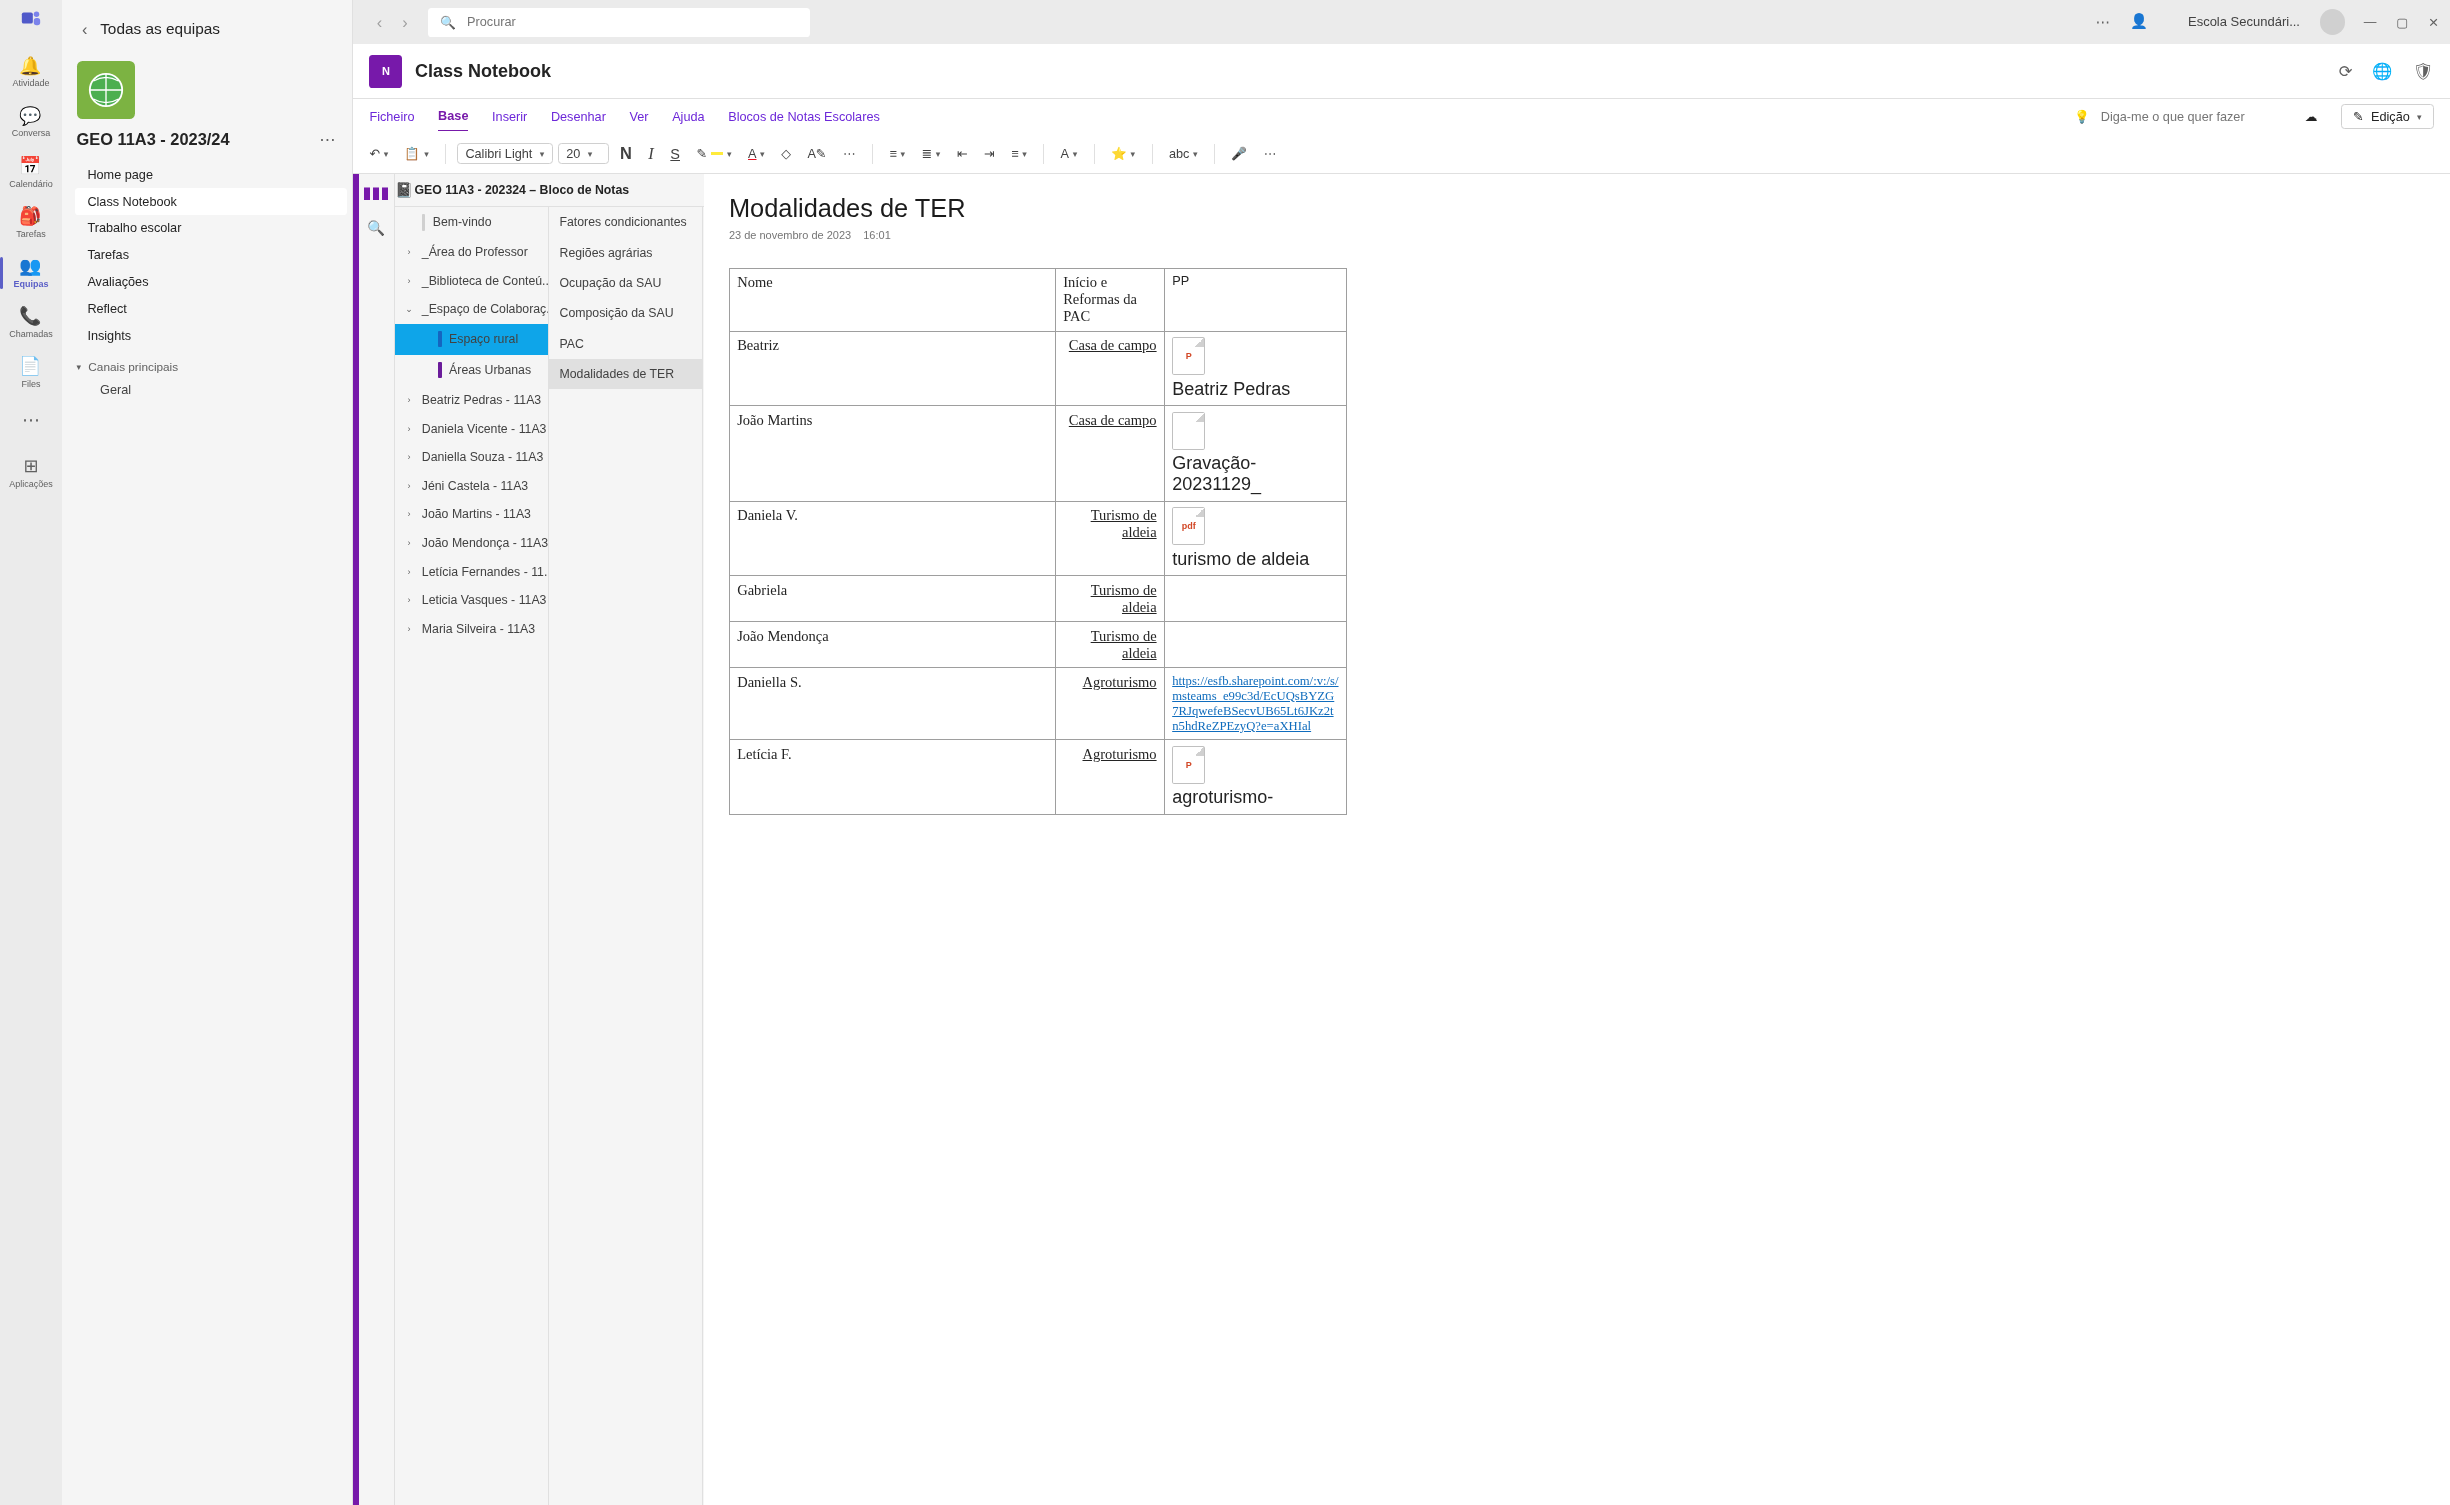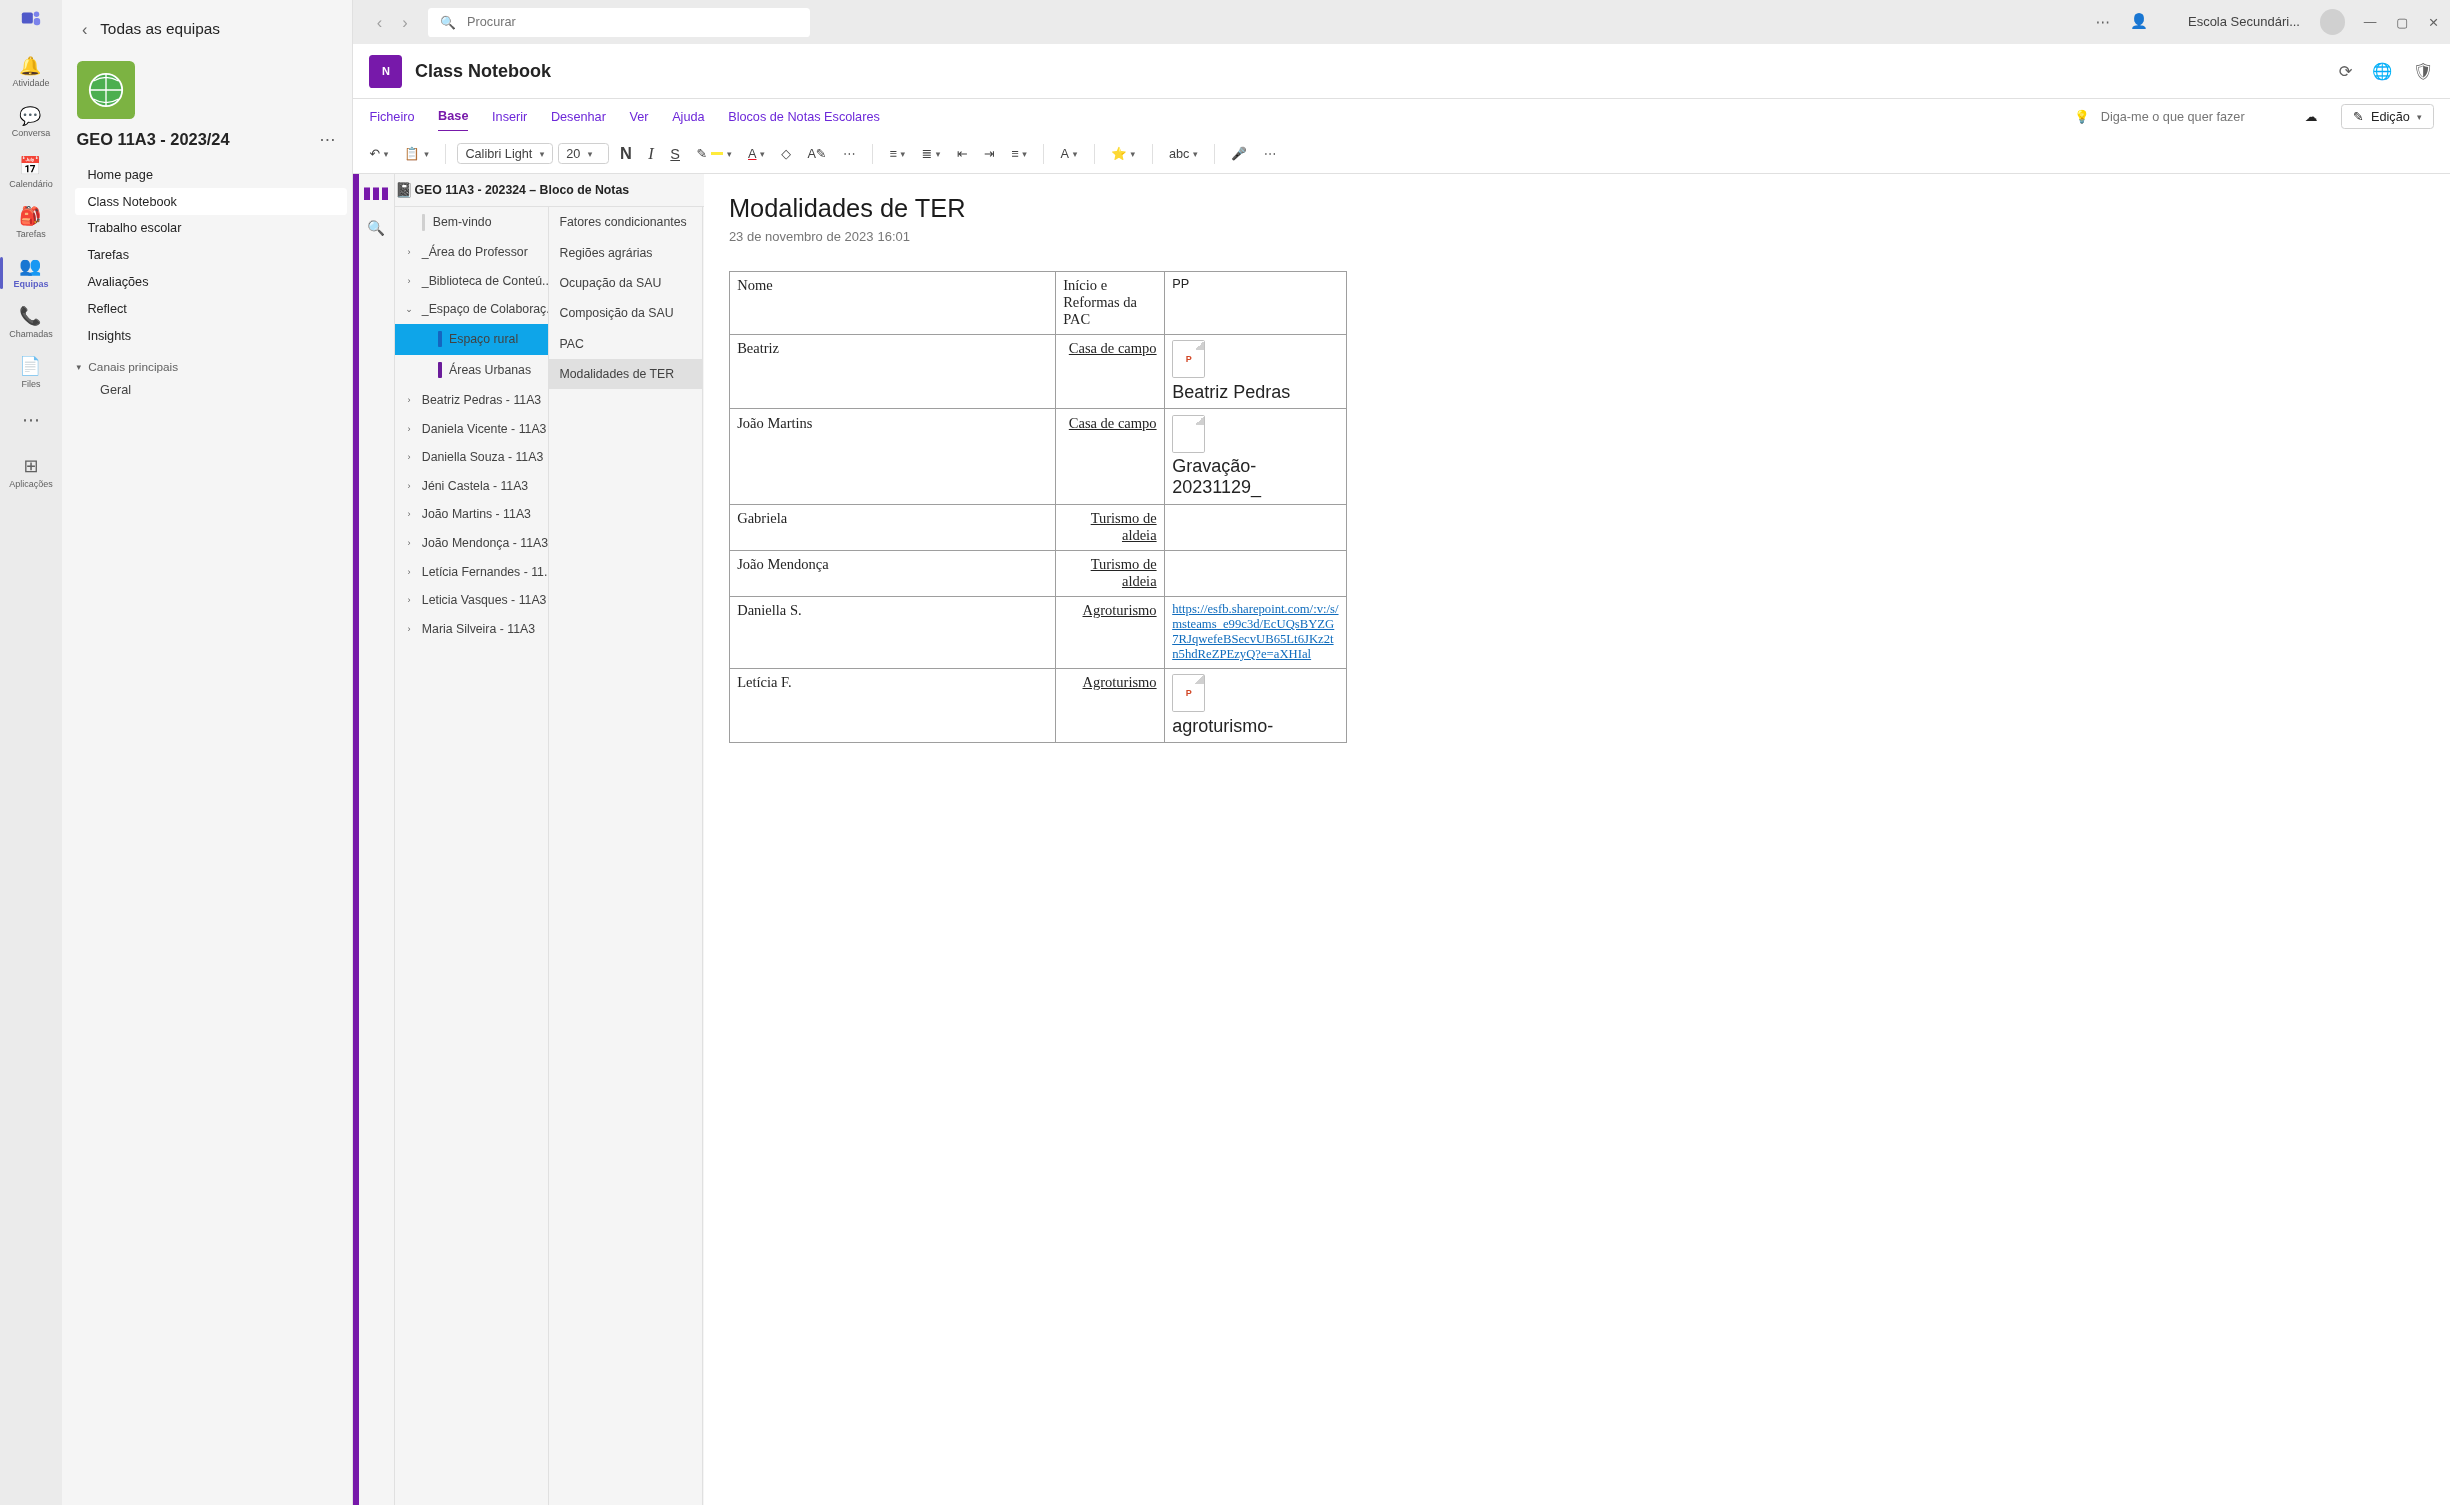--- a/index.html
+++ b/index.html
@@ -86,21 +86,21 @@
   .on-pages { width:154px; background:#f5f5f5; border-right:0.9px solid #e0e0e0; flex-shrink:0;}
   .on-page-item { padding:8.2px 11px; font-size:12.3px; color:#424242; cursor:pointer; white-space:nowrap; overflow:hidden; text-overflow:ellipsis;}
   .on-page-item.selected { background:#e0e0e0;}
 
   .on-nav-top { display:flex; align-items:center; height:33px; border-bottom:0.9px solid #e0e0e0; background:#f5f5f5;}
   .on-nav-top .nb-icon { width:20px; text-align:center; font-size:14.5px; color:#616161;}
 
   
   .on-canvas { flex:1; background:#fff; overflow:auto; padding:20px 25.4px 36px 25.4px;}
   .note-title { font-size:25.4px; font-weight:400; color:#1b1b1b; font-family:"Calibri Light","Segoe UI Light",sans-serif; margin-bottom:5.5px;}
-  .note-meta { font-size:13px; color:#767676; display:flex; gap:4px; margin-bottom:27px;}
+  .note-meta { font-size:11px; color:#767676; display:flex; gap:12px; margin-bottom:27px;}
   table.note-table { border-collapse:collapse; width:100%; max-width:618px;}
   table.note-table td { border:0.9px solid #9e9e9e; padding:5.5px 7.3px; vertical-align:top; font-family:"Times New Roman",serif; font-size:14.5px;}
   table.note-table td.c2 { text-align:right; width:109px;text-decoration:underline;}
   table.note-table td.c3 { width:182px; font-family:"Segoe UI",sans-serif; font-size:12.7px;}
   .attach { display:flex; flex-direction:column; align-items:flex-start; gap:3.6px;}
   .attach-icon { width:33px; height:38px; border:0.9px solid #c0c0c0; border-radius:1.8px; display:flex; align-items:center; justify-content:center; font-size:9px; font-weight:700; background:#fff; position:relative;}
   .attach-icon::after{ content:""; position:absolute; top:0; right:0; width:9px; height:9px; background:linear-gradient(135deg,#fff 50%,#d0d0d0 50%);}
   .ic-ppt { color:#d24726;}
   .ic-pdf { color:#d24726;}
   .attach-label { font-size:18px; color:#242424;}
@@ -378,20 +378,30 @@
                 <td>João Martins</td>
     <td class="c2">Casa de campo</td>
     <td class="c3">
                   <div class="attach">
     <div class="attach-icon "></div>
     <div class="attach-label">Gravação-20231129_</div>
   </div>
                 </td>
               </tr>
               <tr>
+                <td>Daniela V.</td>
+    <td class="c2">Turismo de aldeia</td>
+    <td class="c3">
+                  <div class="attach">
+    <div class="attach-icon ic-pdf">pdf</div>
+    <div class="attach-label">turismo de aldeia</div>
+  </div>
+                </td>
+              </tr>
+              <tr>
                 <td>Gabriela</td>
     <td class="c2">Turismo de aldeia</td>
     <td class="c3"></td>
               </tr>
               <tr>
                 <td>João Mendonça</td>
     <td class="c2">Turismo de aldeia</td>
     <td class="c3"></td>
               </tr>
               <tr>

